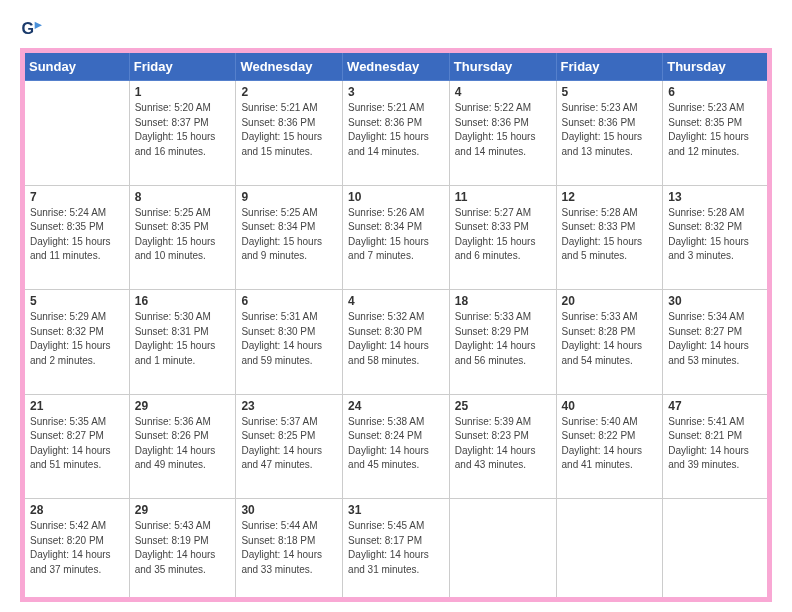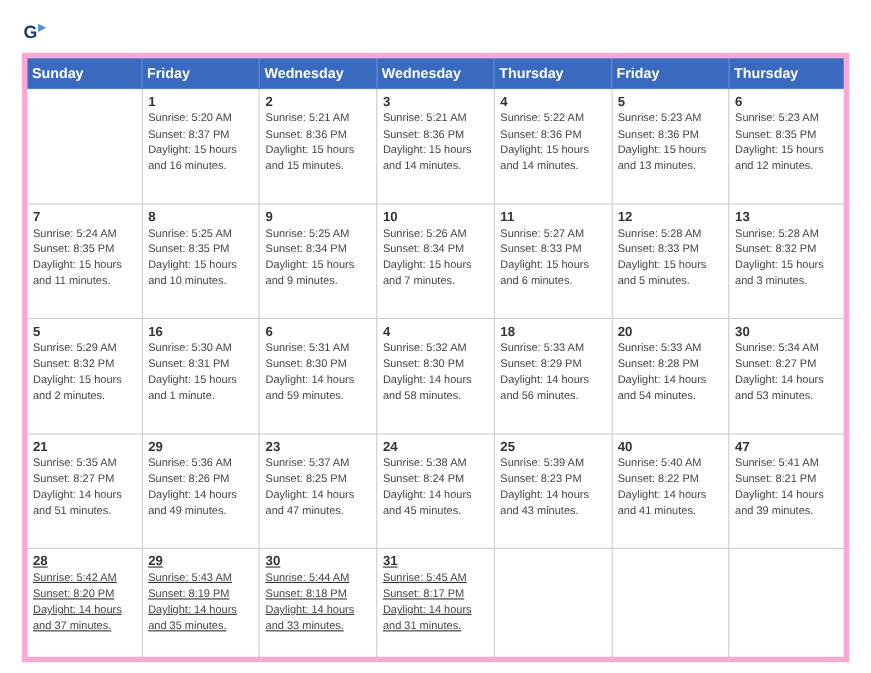--- a/index.html
+++ b/index.html
@@ -72,21 +72,20 @@
       border: 1px solid #ccc;
       vertical-align: top;
       padding: 4px 5px;
       font-size: 10.5px;
       color: #333;
       background: #fff;
       height: 88px;
     }
     .calendar tr:last-child td {
       height: 80px;
-      text-decoration: underline;
     }
     .day-num {
       font-weight: bold;
       font-size: 12px;
       margin-bottom: 2px;
       display: block;
     }
     .day-info {
       font-size: 10px;
       line-height: 1.45;

